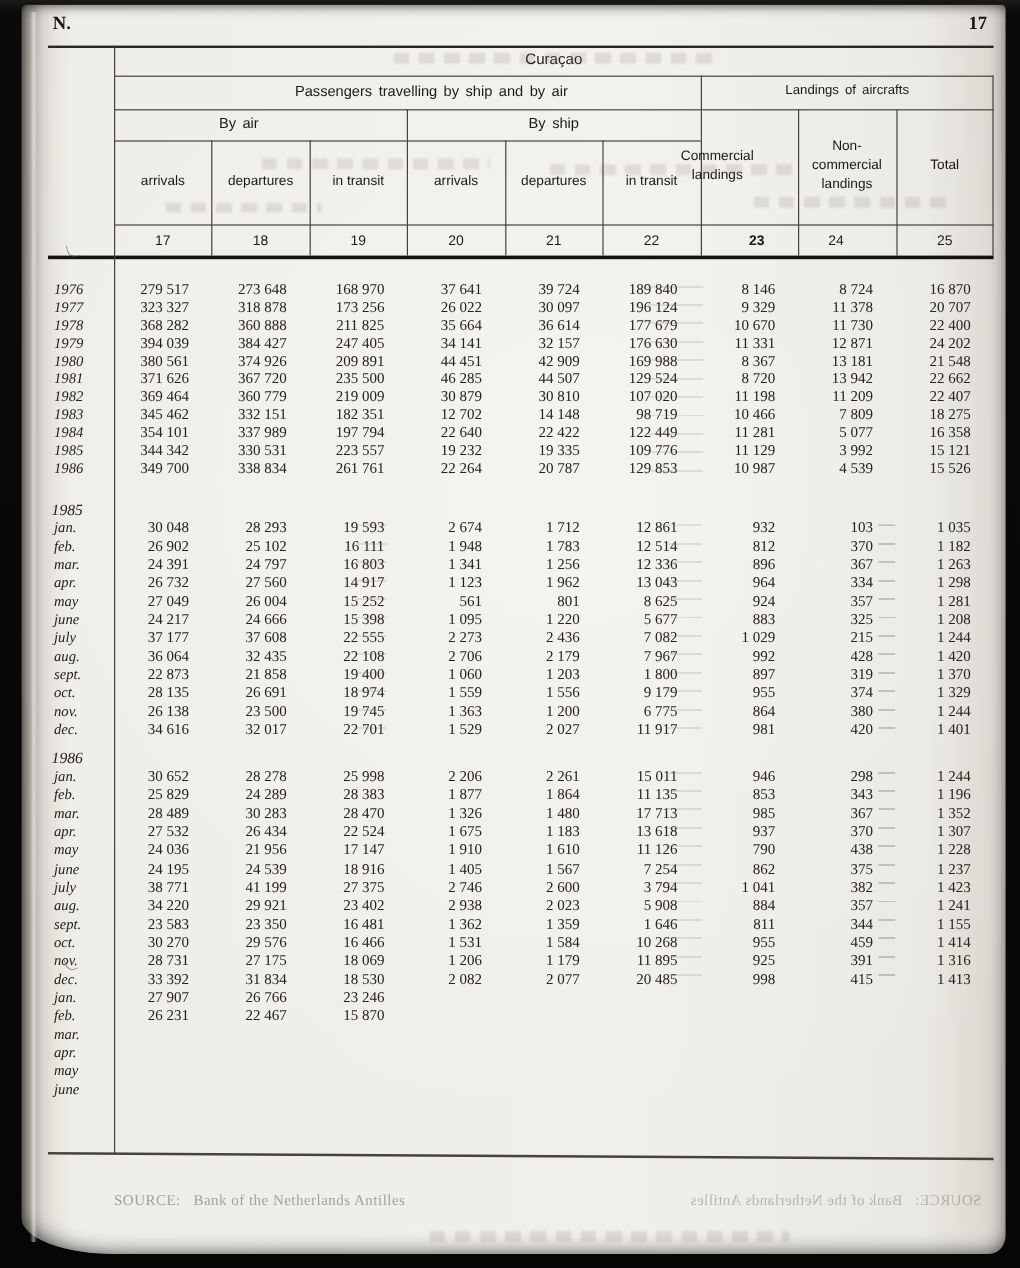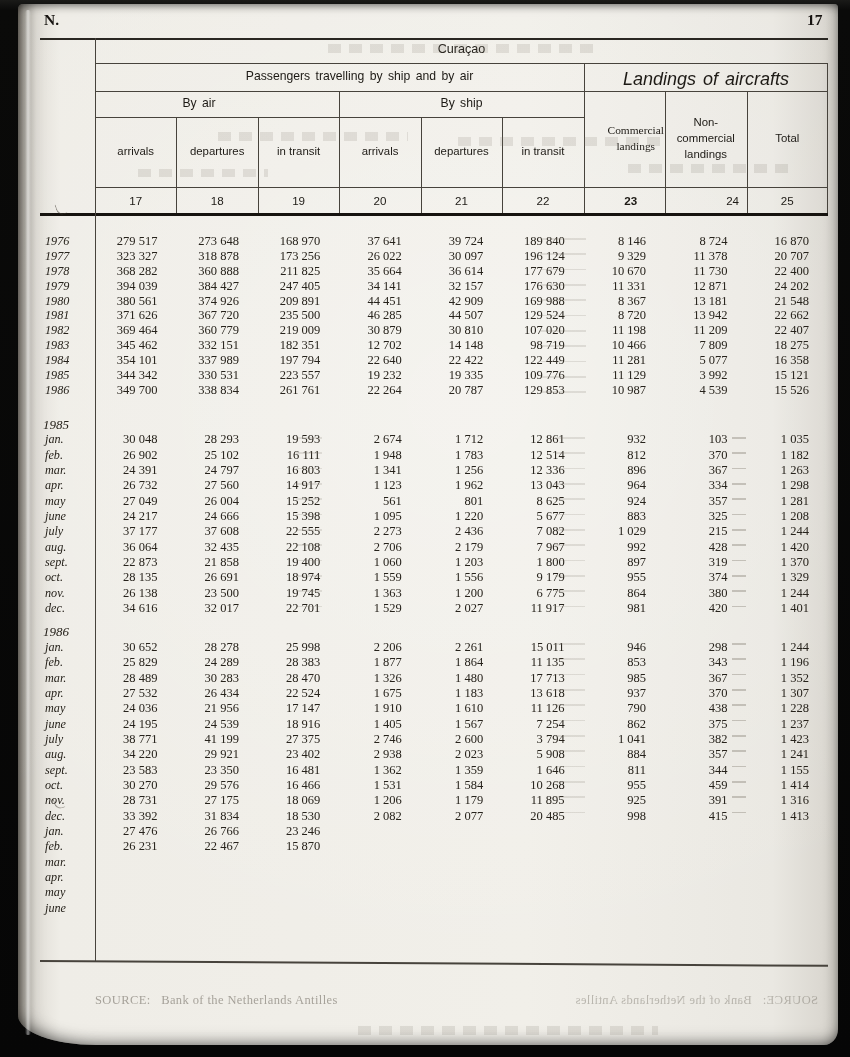--- a/index.html
+++ b/index.html
@@ -43,21 +43,21 @@
   .v-c1{left:136.4px;top:79px;width:1px;height:96px;}
   .v-c2{left:217.9px;top:79px;width:1px;height:96px;}
   .v-c4{left:380.9px;top:79px;width:1px;height:96px;}
   .v-c5{left:462.3px;top:79px;width:1px;height:96px;}
   .v-c7{left:625.1px;top:53px;width:1px;height:122px;}
   .v-c8{left:706.5px;top:53px;width:1px;height:122px;}
   .v-right{left:786.6px;top:25px;width:1.3px;height:150px;}
   
   .h-cur{position:absolute;left:55px;top:4px;width:733px;text-align:center;font-size:12.6px;}
   .h-pass{position:absolute;left:55px;top:31px;width:489px;text-align:center;font-size:12.2px;word-spacing:2px;margin-left:20px;}
-  .h-land{position:absolute;left:544px;top:31px;width:244px;text-align:center;font-size:18px;word-spacing:2px;font-style:italic;}
+  .h-land{position:absolute;left:544px;top:31px;width:244px;text-align:center;font-size:11px;word-spacing:2px;}
   .h-air{position:absolute;left:37px;top:57.5px;width:244px;text-align:center;font-size:12.2px;word-spacing:2px;}
   .h-ship{position:absolute;left:299px;top:57.5px;width:245px;text-align:center;font-size:12.2px;word-spacing:2px;}
   .colhead{position:absolute;display:flex;align-items:center;justify-content:center;
     text-align:center;font-size:11.4px;line-height:1.4;padding:0 6px;box-sizing:border-box;}
   .colnum{position:absolute;top:149px;height:26px;display:flex;align-items:center;justify-content:center;font-size:11.6px;}
   
   .rows{position:absolute;left:0;top:175px;width:788px;
     font-family:"Liberation Serif","DejaVu Serif",serif;font-size:12.5px;color:#26221b;}
   .blk.yearly{margin-top:21px;}
   .blk.g1 .ylabel{margin-top:19px;}
@@ -119,33 +119,33 @@
       <div class="h-air">By air</div>
       <div class="h-ship">By ship</div>
 
       <div id="colheads">
           <div class="colhead" style="left: 55px; width: 81.44px; top: 79px; height: 70px;">arrivals</div>
           <div class="colhead" style="left: 136.44px; width: 81.44px; top: 79px; height: 70px;">departures</div>
           <div class="colhead" style="left: 217.88px; width: 81.44px; top: 79px; height: 70px;">in transit</div>
           <div class="colhead" style="left: 299.32px; width: 81.44px; top: 79px; height: 70px;">arrivals</div>
           <div class="colhead" style="left: 380.76px; width: 81.44px; top: 79px; height: 70px;">departures</div>
           <div class="colhead" style="left: 462.2px; width: 81.44px; top: 79px; height: 70px;">in transit</div>
-          <div class="colhead" style="left: 555px; width: 81.44px; top: 53px; height: 96px; font-family: Liberation Serif, serif;">Commercial landings</div>
+          <div class="colhead" style="left: 517px; width: 81.44px; top: 53px; height: 96px;">Commercial landings</div>
           <div class="colhead" style="left: 625.08px; width: 81.44px; top: 53px; height: 96px;">Non-commercial landings</div>
           <div class="colhead" style="left: 706.52px; width: 81.44px; top: 53px; height: 96px;">Total</div>
         </div>
       <div id="colnums">
           <div class="colnum" style="left: 55px; width: 81.44px;">17</div>
           <div class="colnum" style="left: 136.44px; width: 81.44px;">18</div>
           <div class="colnum" style="left: 217.88px; width: 81.44px;">19</div>
           <div class="colnum" style="left: 299.32px; width: 81.44px;">20</div>
           <div class="colnum" style="left: 380.76px; width: 81.44px;">21</div>
           <div class="colnum" style="left: 462.2px; width: 81.44px;">22</div>
           <div class="colnum" style="left: 550px; width: 81.44px; font-weight: bold;">23</div>
-          <div class="colnum" style="left: 625.08px; width: 63px; padding-left: 36px;">24</div>
+          <div class="colnum" style="left: 625.08px; width: 63px;">24</div>
           <div class="colnum" style="left: 706.52px; width: 81.44px;">25</div>
         </div>
       <div class="rows" id="rows">
           <div class="blk yearly">
             <div class="row">
               <span class="stub">1976</span>
               <div class="cell">279 517</div>
               <div class="cell">273 648</div>
               <div class="cell">168 970</div>
               <div class="cell">37 641</div>
@@ -566,21 +566,21 @@
               <div class="cell">2 077</div>
               <div class="cell">20 485</div>
               <div class="cell">998</div>
               <div class="cell">415</div>
               <div class="cell">1 413</div>
             </div>
           </div>
           <div class="blk g3">
             <div class="row">
               <span class="stub">jan.</span>
-              <div class="cell">27 476</div>
+              <div class="cell">27 907</div>
               <div class="cell">26 766</div>
               <div class="cell">23 246</div>
               <div class="cell"></div>
               <div class="cell"></div>
               <div class="cell"></div>
               <div class="cell"></div>
               <div class="cell"></div>
               <div class="cell"></div>
             </div>
             <div class="row">

